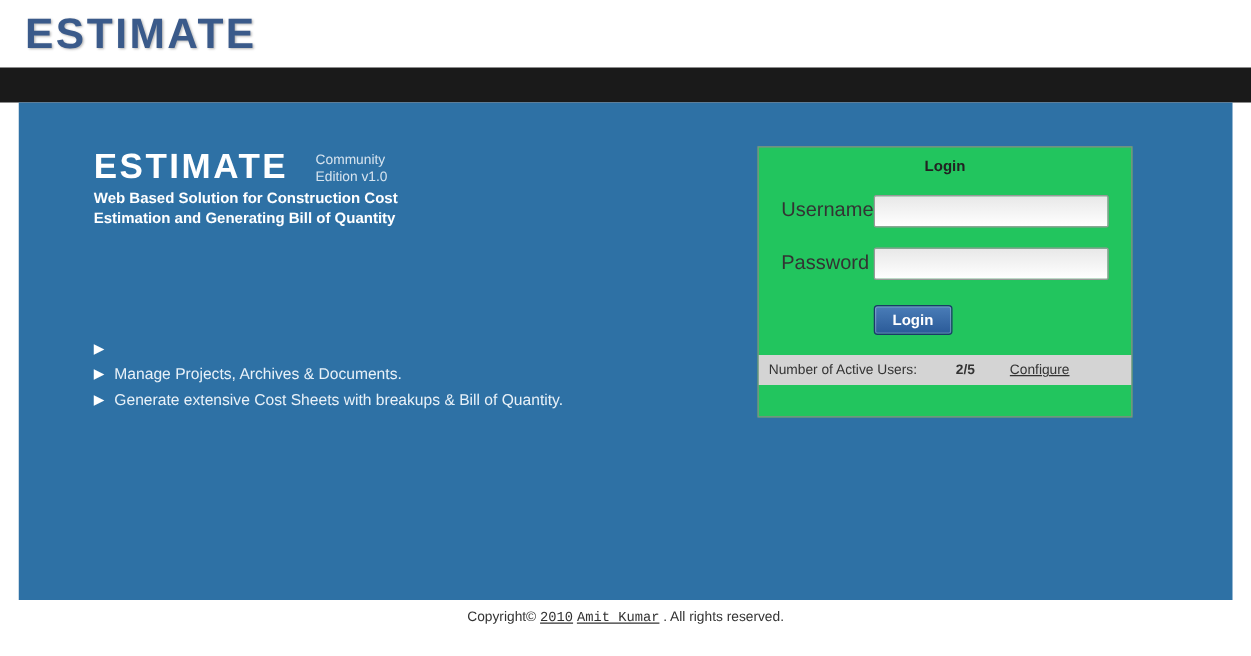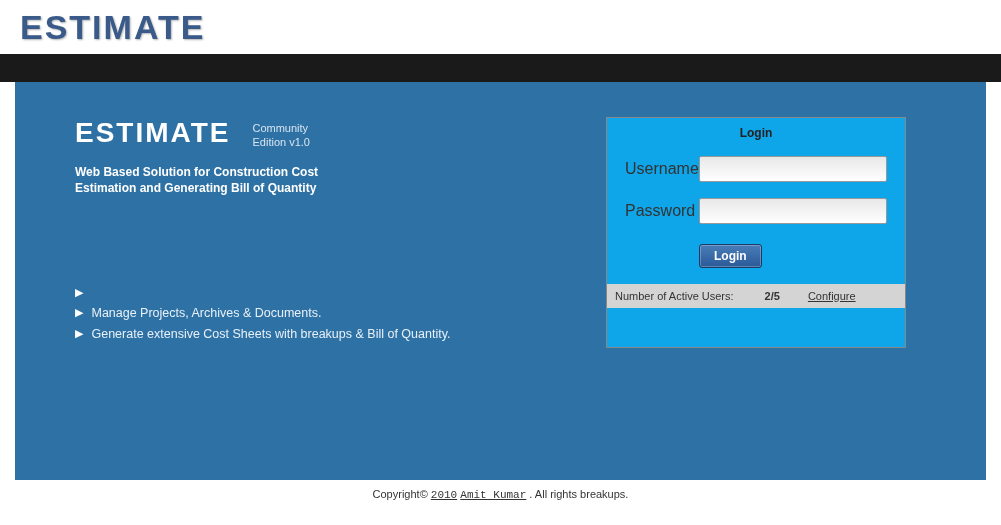--- a/index.html
+++ b/index.html
@@ -57,41 +57,40 @@
   .edition {
     font-size: 11px;
     line-height: 1.3;
     color: #d7e4ef;
     padding-top: 4px;
   }
   .tagline {
     font-size: 12px;
     font-weight: bold;
     line-height: 1.35;
-    margin-top: 14px;
     color: #fff;
   }
   .features {
     margin-top: 90px;
     font-size: 12.5px;
     color: #e8f1f8;
   }
   .feature-row {
     display: flex;
     align-items: center;
     gap: 8px;
     margin: 7px 0;
   }
   .bullet {
     font-size: 11px;
     color: #fff;
   }
   .login-box {
     width: 300px;
-    background: #0ea5e9;
+    background: #22c55e;
     border: 1px solid #888;
     margin-right: 50px;
   }
   .login-title {
     text-align: center;
     font-size: 12px;
     font-weight: bold;
     padding: 8px 0;
     color: #222;
   }
@@ -222,14 +221,14 @@
       </div>
     </div>
   </div>
 </div>
 
 <div class="footer">
   <span>Copyright©</span>
   <a href="#">2010</a>
   <span> </span>
   <a href="#">Amit Kumar</a>
-  <span>. All rights breakups.</span>
+  <span>. All rights reserved.</span>
 </div>
 
 </body></html>

